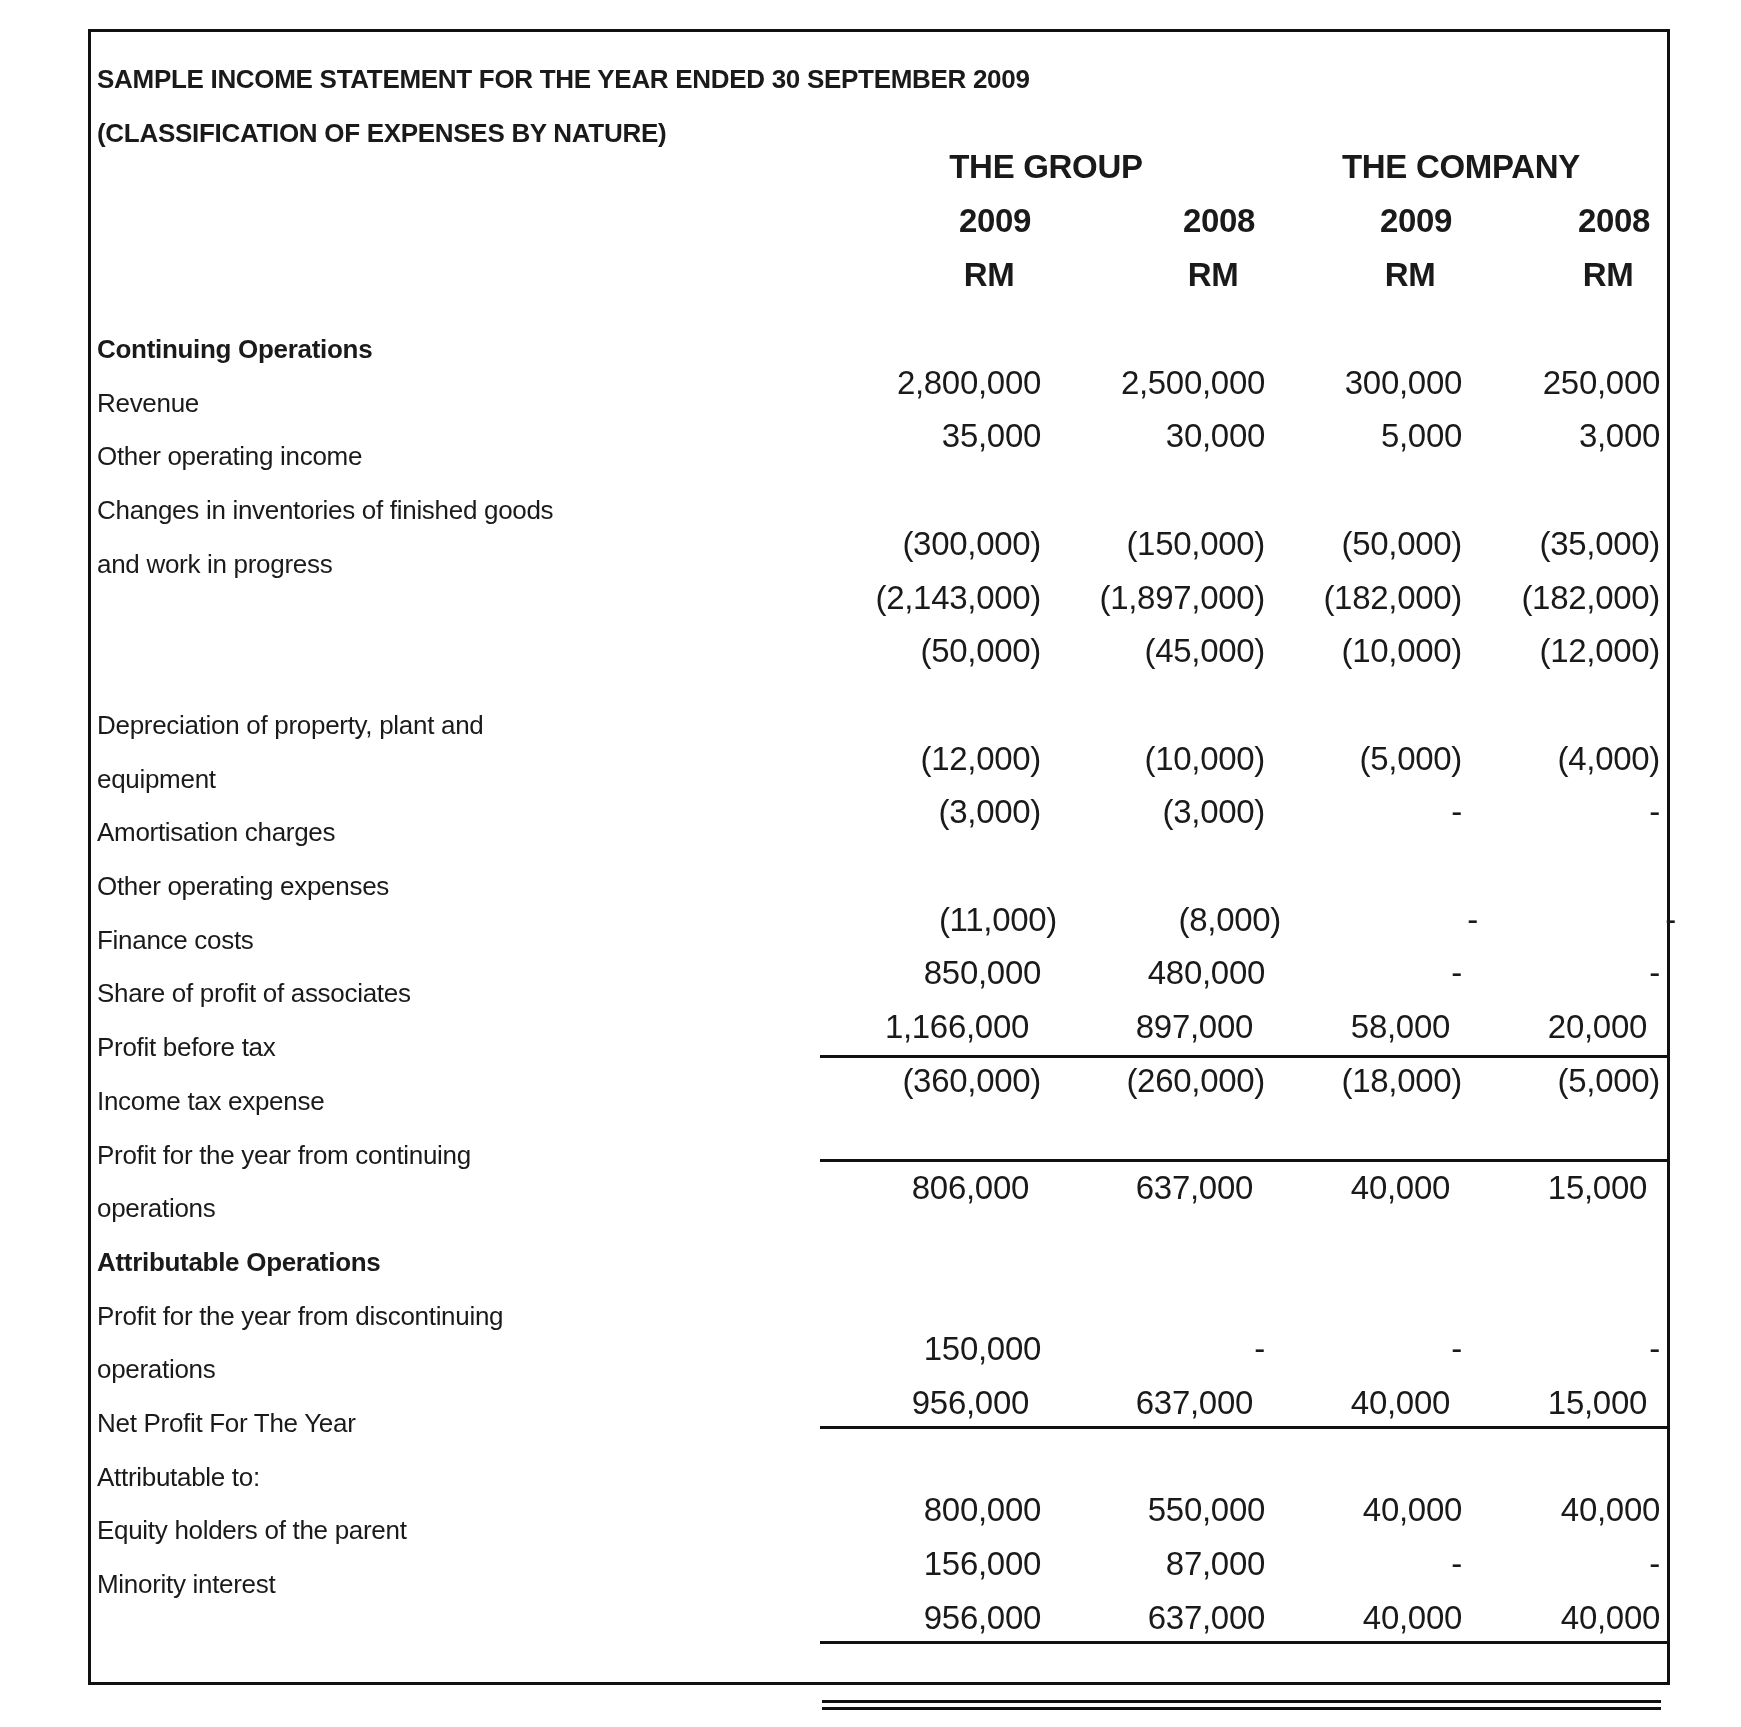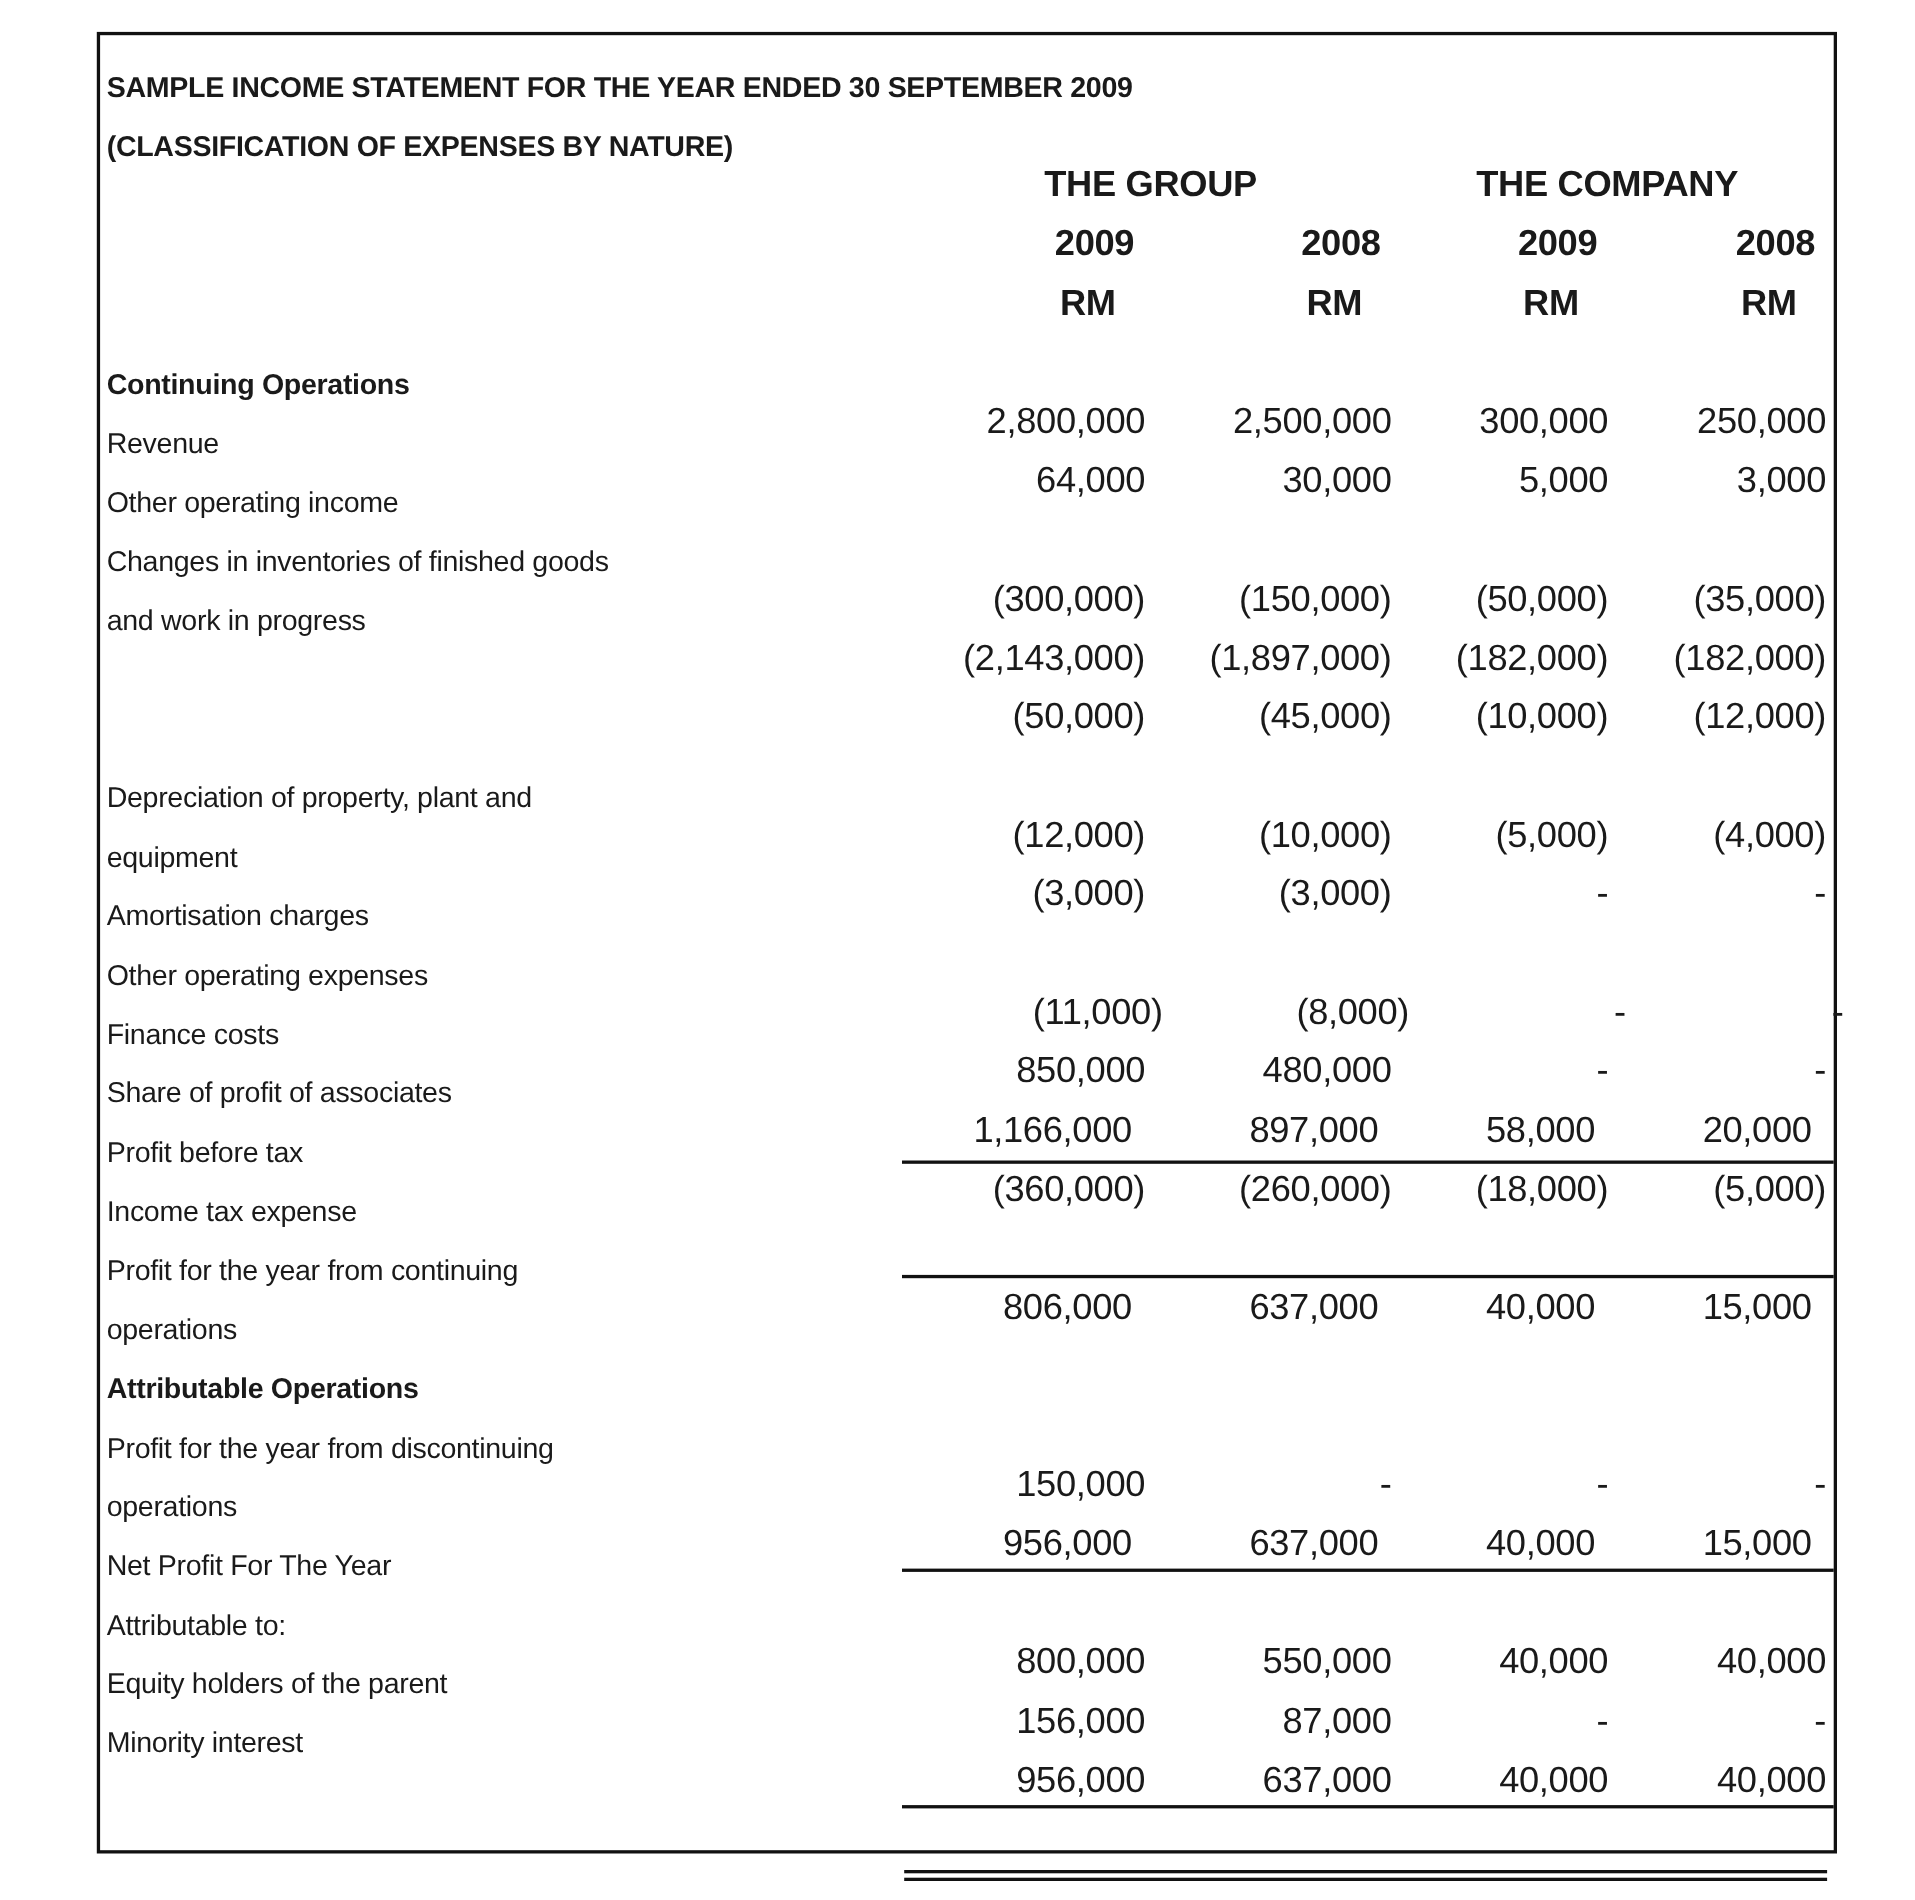--- a/index.html
+++ b/index.html
@@ -67,21 +67,21 @@
       </div>
       <div class="row" style="top: 323.7px;">
         <span class="lbl">Revenue</span>
         <span class="num c0">2,800,000</span>
         <span class="num c1">2,500,000</span>
         <span class="num c2">300,000</span>
         <span class="num c3">250,000</span>
       </div>
       <div class="row" style="top: 377.4px;">
         <span class="lbl">Other operating income</span>
-        <span class="num c0">64,000</span>
+        <span class="num c0">35,000</span>
         <span class="num c1">30,000</span>
         <span class="num c2">5,000</span>
         <span class="num c3">3,000</span>
       </div>
       <div class="row" style="top: 431.1px;">
         <span class="lbl">Changes in inventories of finished goods</span>
         <span class="num c0"></span>
         <span class="num c1"></span>
         <span class="num c2"></span>
         <span class="num c3"></span>

